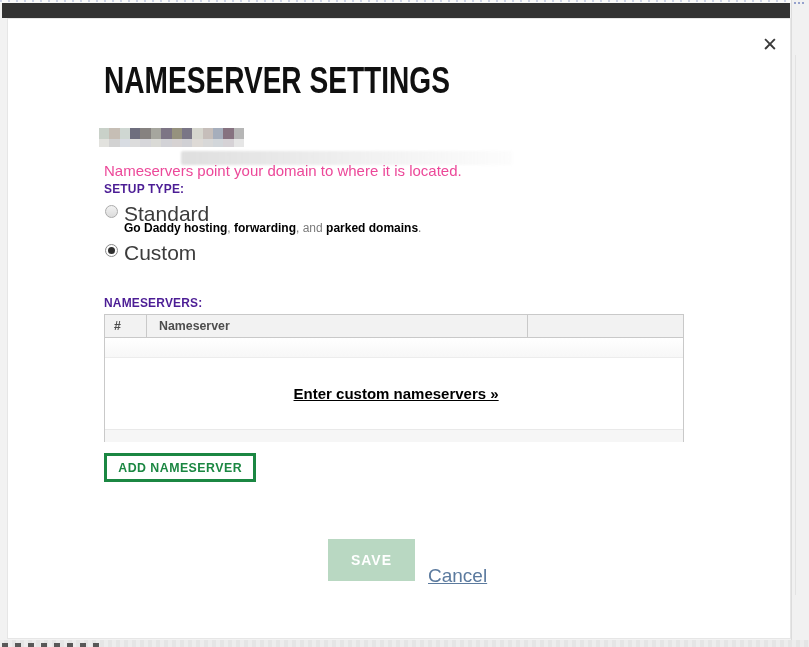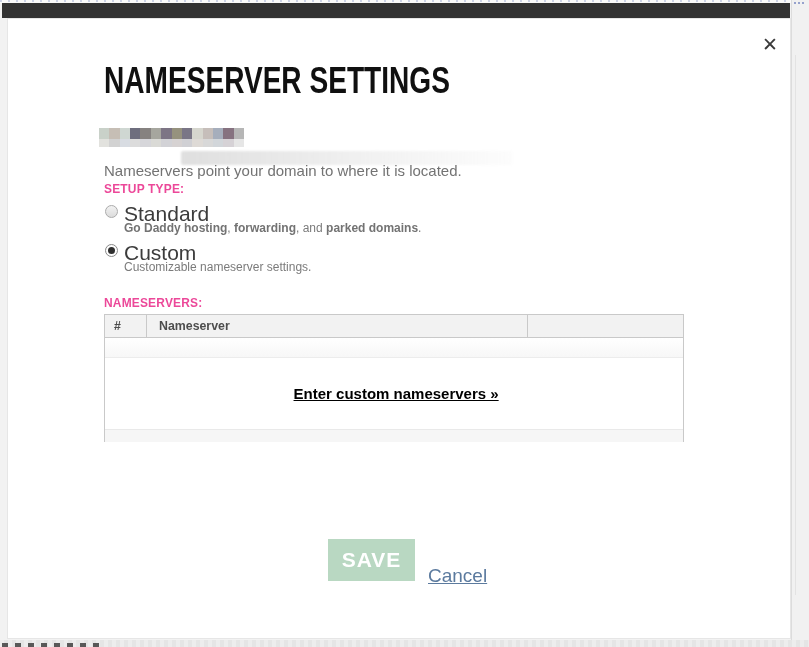--- a/index.html
+++ b/index.html
@@ -61,24 +61,24 @@
   .redaction .r-row{display:flex;width:100%;}
   .redaction .r-row.r1{height:11px;}
   .redaction .r-row.r2{height:8px;}
   .redaction .r-block{flex:1;}
   .blur-smudge{
     position:absolute;left:173px;top:132px;width:332px;height:14px;
     background:linear-gradient(90deg, rgba(175,175,175,.40), rgba(205,205,205,.28) 55%, rgba(230,230,230,.10));
     filter:blur(1px);border-radius:2px;
   }
   .intro{
-    position:absolute;left:96px;top:143px;font-size:15px;color:#737373;
+    position:absolute;left:96px;top:143px;font-size:15px;color:#ec4899;
   }
   .section-label{
-    position:absolute;left:96px;font-size:13px;font-weight:700;color:#ec4899;
+    position:absolute;left:96px;font-size:13px;font-weight:700;color:#4c1d95;
     letter-spacing:.2px;white-space:nowrap;
   }
   .section-label .cond{display:inline-block;transform:scaleX(.92);transform-origin:left center;}
   .setup-label{top:162px;}
   .ns-label{top:276px;}
   
   .radio{
     position:absolute;width:13px;height:13px;border-radius:50%;
     border:1px solid #ababab;box-sizing:border-box;
     background:linear-gradient(#f2f2f2,#dcdcdc);
@@ -86,21 +86,21 @@
   .radio.selected{border-color:#8a8a8a;background:#fdfdfd;}
   .radio.selected::after{
     content:"";position:absolute;left:2px;top:2px;width:7px;height:7px;border-radius:50%;background:#2f2f2f;
   }
   .radio-standard{left:97px;top:186px;}
   .radio-custom{left:97px;top:225px;}
   .radio-label{position:absolute;font-size:21px;color:#3c3c3c;}
   .radio-label.std{left:116px;top:183px;}
   .radio-label.cst{left:116px;top:222px;}
   .radio-desc{position:absolute;font-size:12px;color:#7b7b7b;}
-  .radio-desc b{color:#737373;}
+  .radio-desc b{color:#000000;}
   .radio-desc.std{left:116px;top:202px;}
   .radio-desc.cst{left:116px;top:241px;}
   
   .ns-table{
     position:absolute;left:96px;top:295px;width:580px;height:128px;
     border:1px solid #c9c9c9;box-sizing:border-box;background:#fff;
   }
   .ns-thead{
     display:flex;height:23px;background:#f2f2f2;border-bottom:1px solid #c9c9c9;
     box-sizing:border-box;
@@ -124,21 +124,21 @@
   .add-btn{
     position:absolute;left:96px;top:434px;width:152px;height:29px;
     background:#ffffff;border:3px solid #1b8742;box-sizing:border-box;
     color:#1b8742;font-size:13px;font-weight:700;letter-spacing:.5px;
     display:flex;align-items:center;justify-content:center;cursor:pointer;
     white-space:nowrap;
   }
   .save-btn{
     position:absolute;left:320px;top:520px;width:87px;height:42px;
     background:#b9d8c2;border:none;color:#ffffff;
-    font-size:21px;font-weight:700;letter-spacing:1px;
+    font-size:14px;font-weight:700;letter-spacing:1px;
     display:flex;align-items:center;justify-content:center;cursor:default;
   }
   .cancel-link{
     position:absolute;left:420px;top:529px;font-size:19px;color:#5b7a9e;
     text-decoration:underline;cursor:pointer;margin-top:17px;
   }
 </style>
 </head>
 <body>
 
@@ -193,33 +193,35 @@
   <div class="intro">Nameservers point your domain to where it is located.</div>
 
   <div class="section-label setup-label"><span class="cond">SETUP TYPE:</span></div>
 
   <div class="radio radio-standard"></div>
   <div class="radio-label std">Standard</div>
   <div class="radio-desc std"><b>Go Daddy hosting</b><span>, </span><b>forwarding</b><span>, and </span><b>parked domains</b><span>.</span></div>
 
   <div class="radio selected radio-custom"></div>
   <div class="radio-label cst">Custom</div>
-  <div class="radio-desc cst">Customizable nameserver settings.</div>
 
   <div class="section-label ns-label"><span class="cond">NAMESERVERS:</span></div>
 
   <div class="ns-table">
     <div class="ns-thead">
       <div class="ns-th c-num"><span class="cond">#</span></div>
       <div class="ns-th c-name"><span class="cond">Nameserver</span></div>
     </div>
     <div class="ns-empty-row"></div>
     <div class="ns-msg-row">
       &nbsp;<a>Enter custom nameservers »</a>
     </div>
     <div class="ns-foot"></div>
   </div>
 
+  <button class="add-btn">
+      <span class="cond" style="display:inline-block;transform:scaleX(.95);transform-origin:center;">ADD NAMESERVER</span>
+    </button>
 
   <button class="save-btn">SAVE</button>
   <a class="cancel-link">Cancel</a>
 
 </div>
 
 </body></html>

